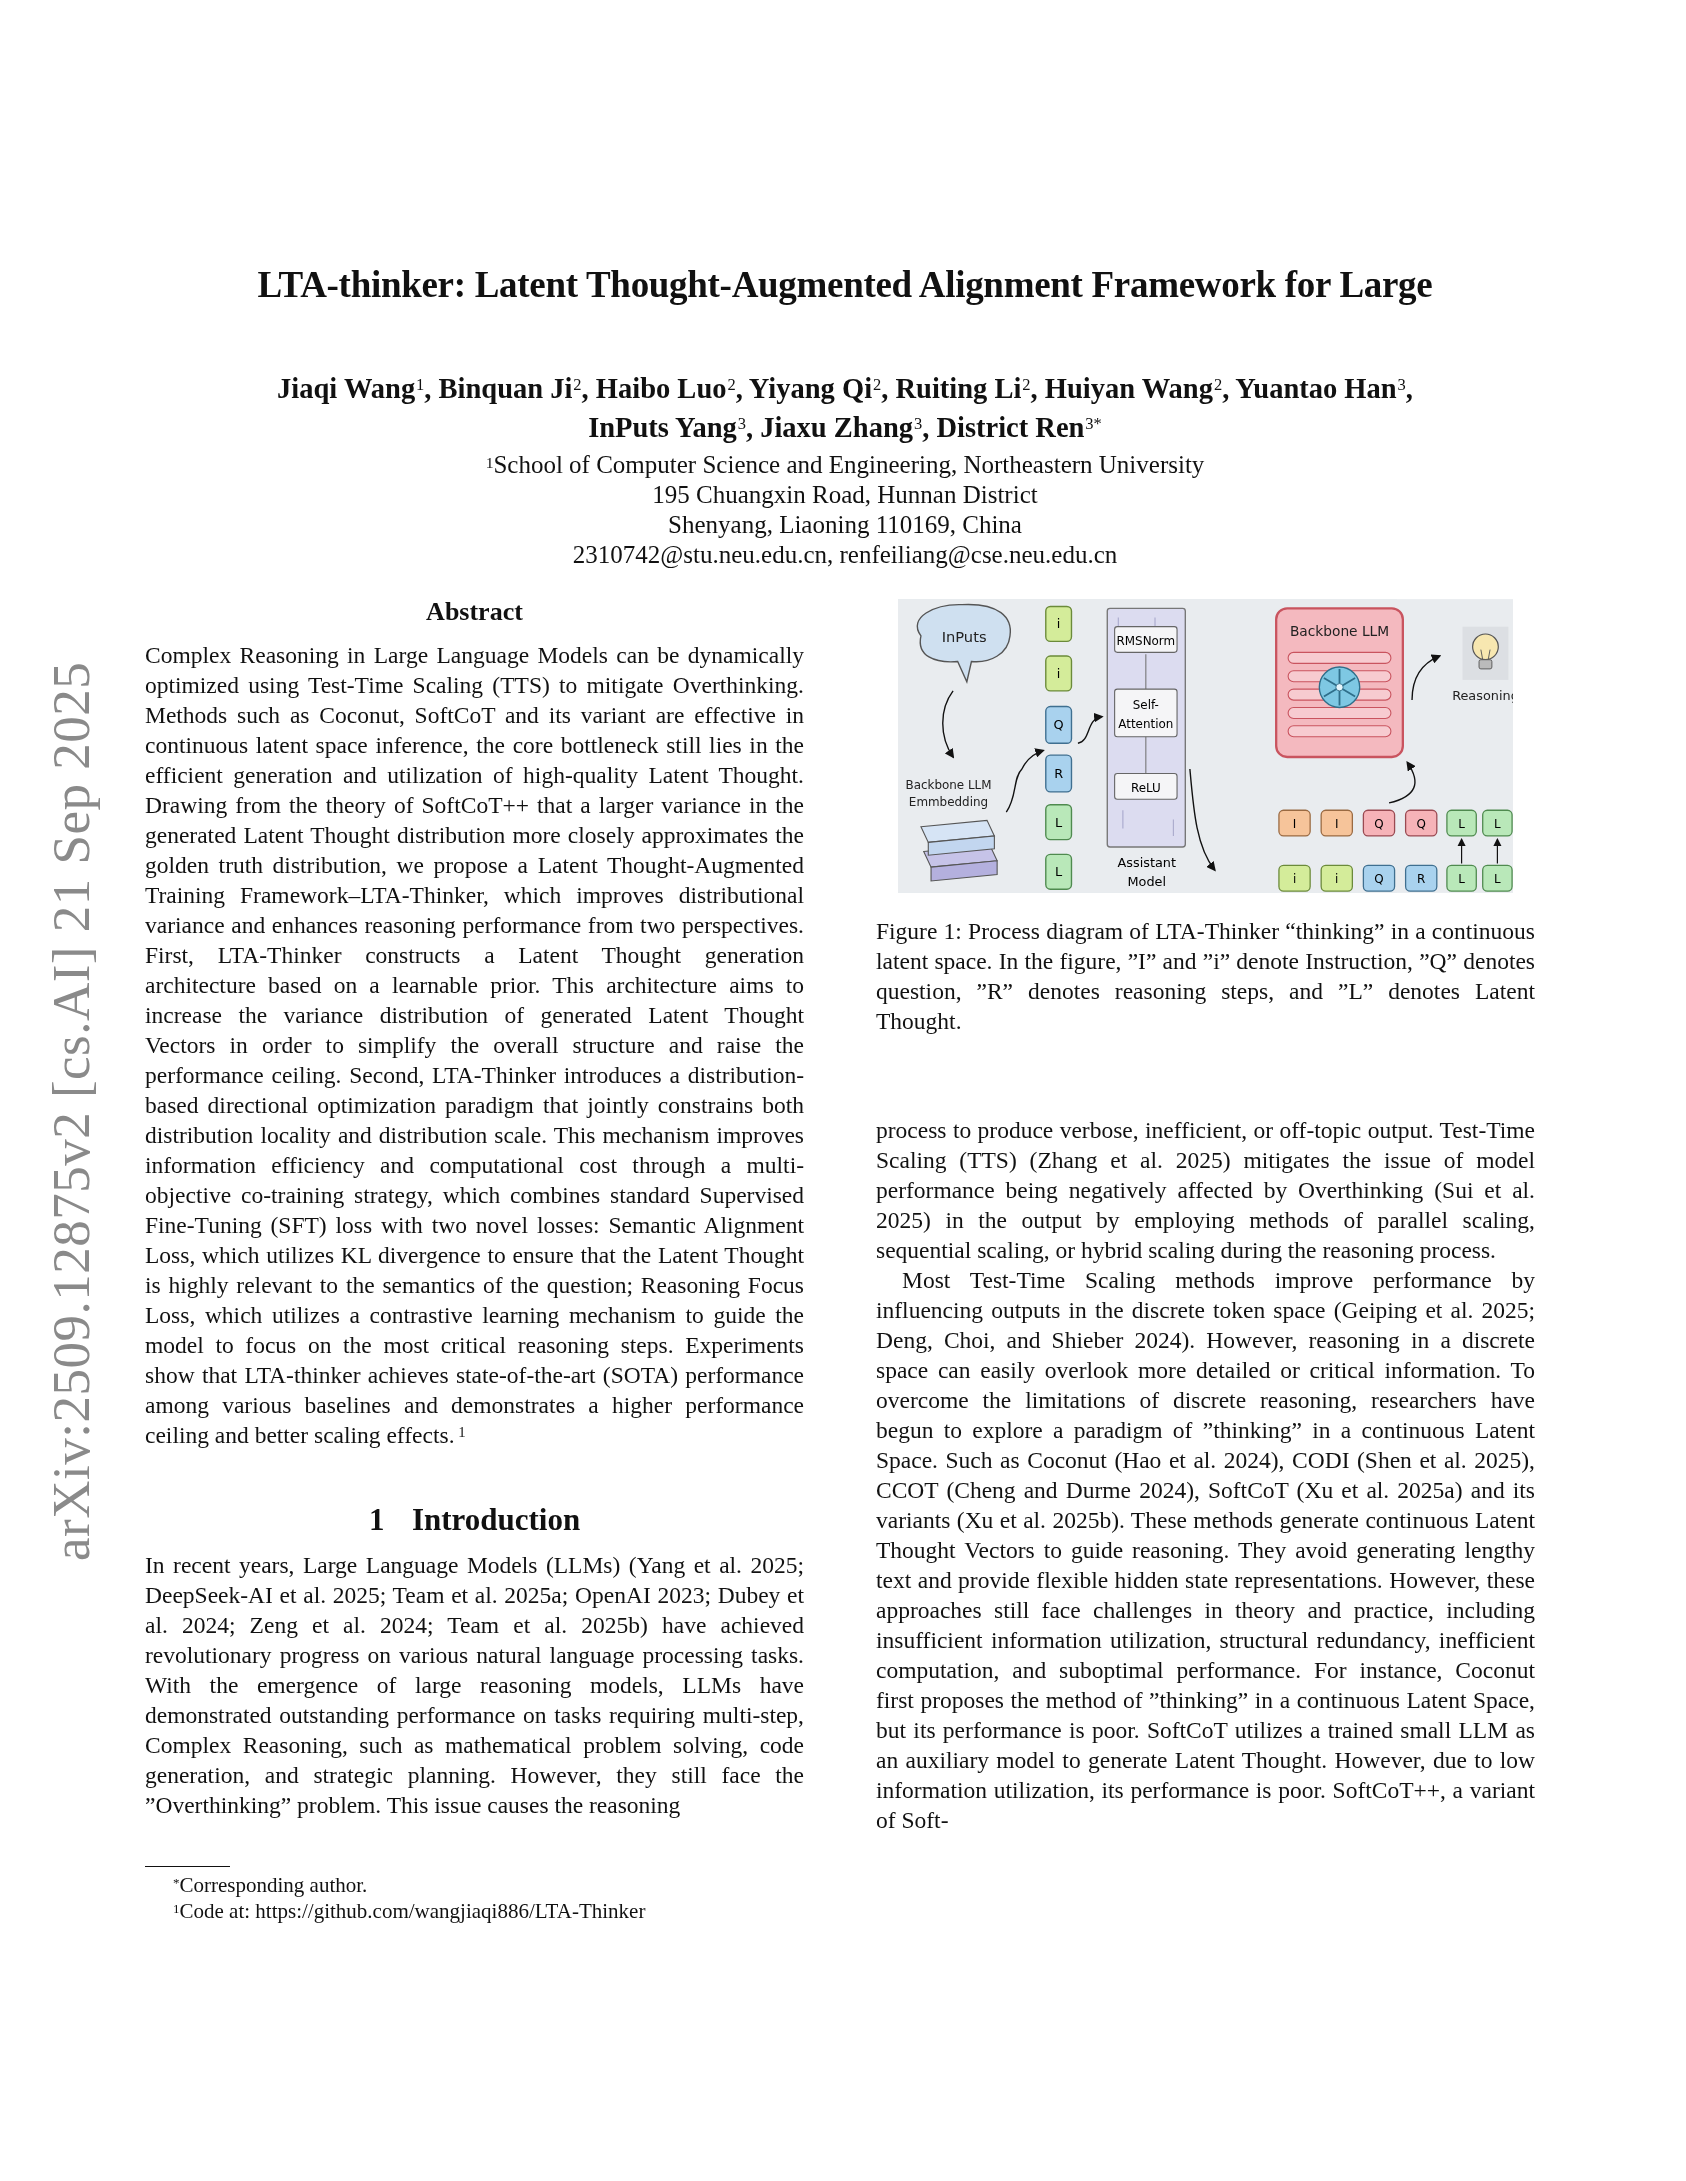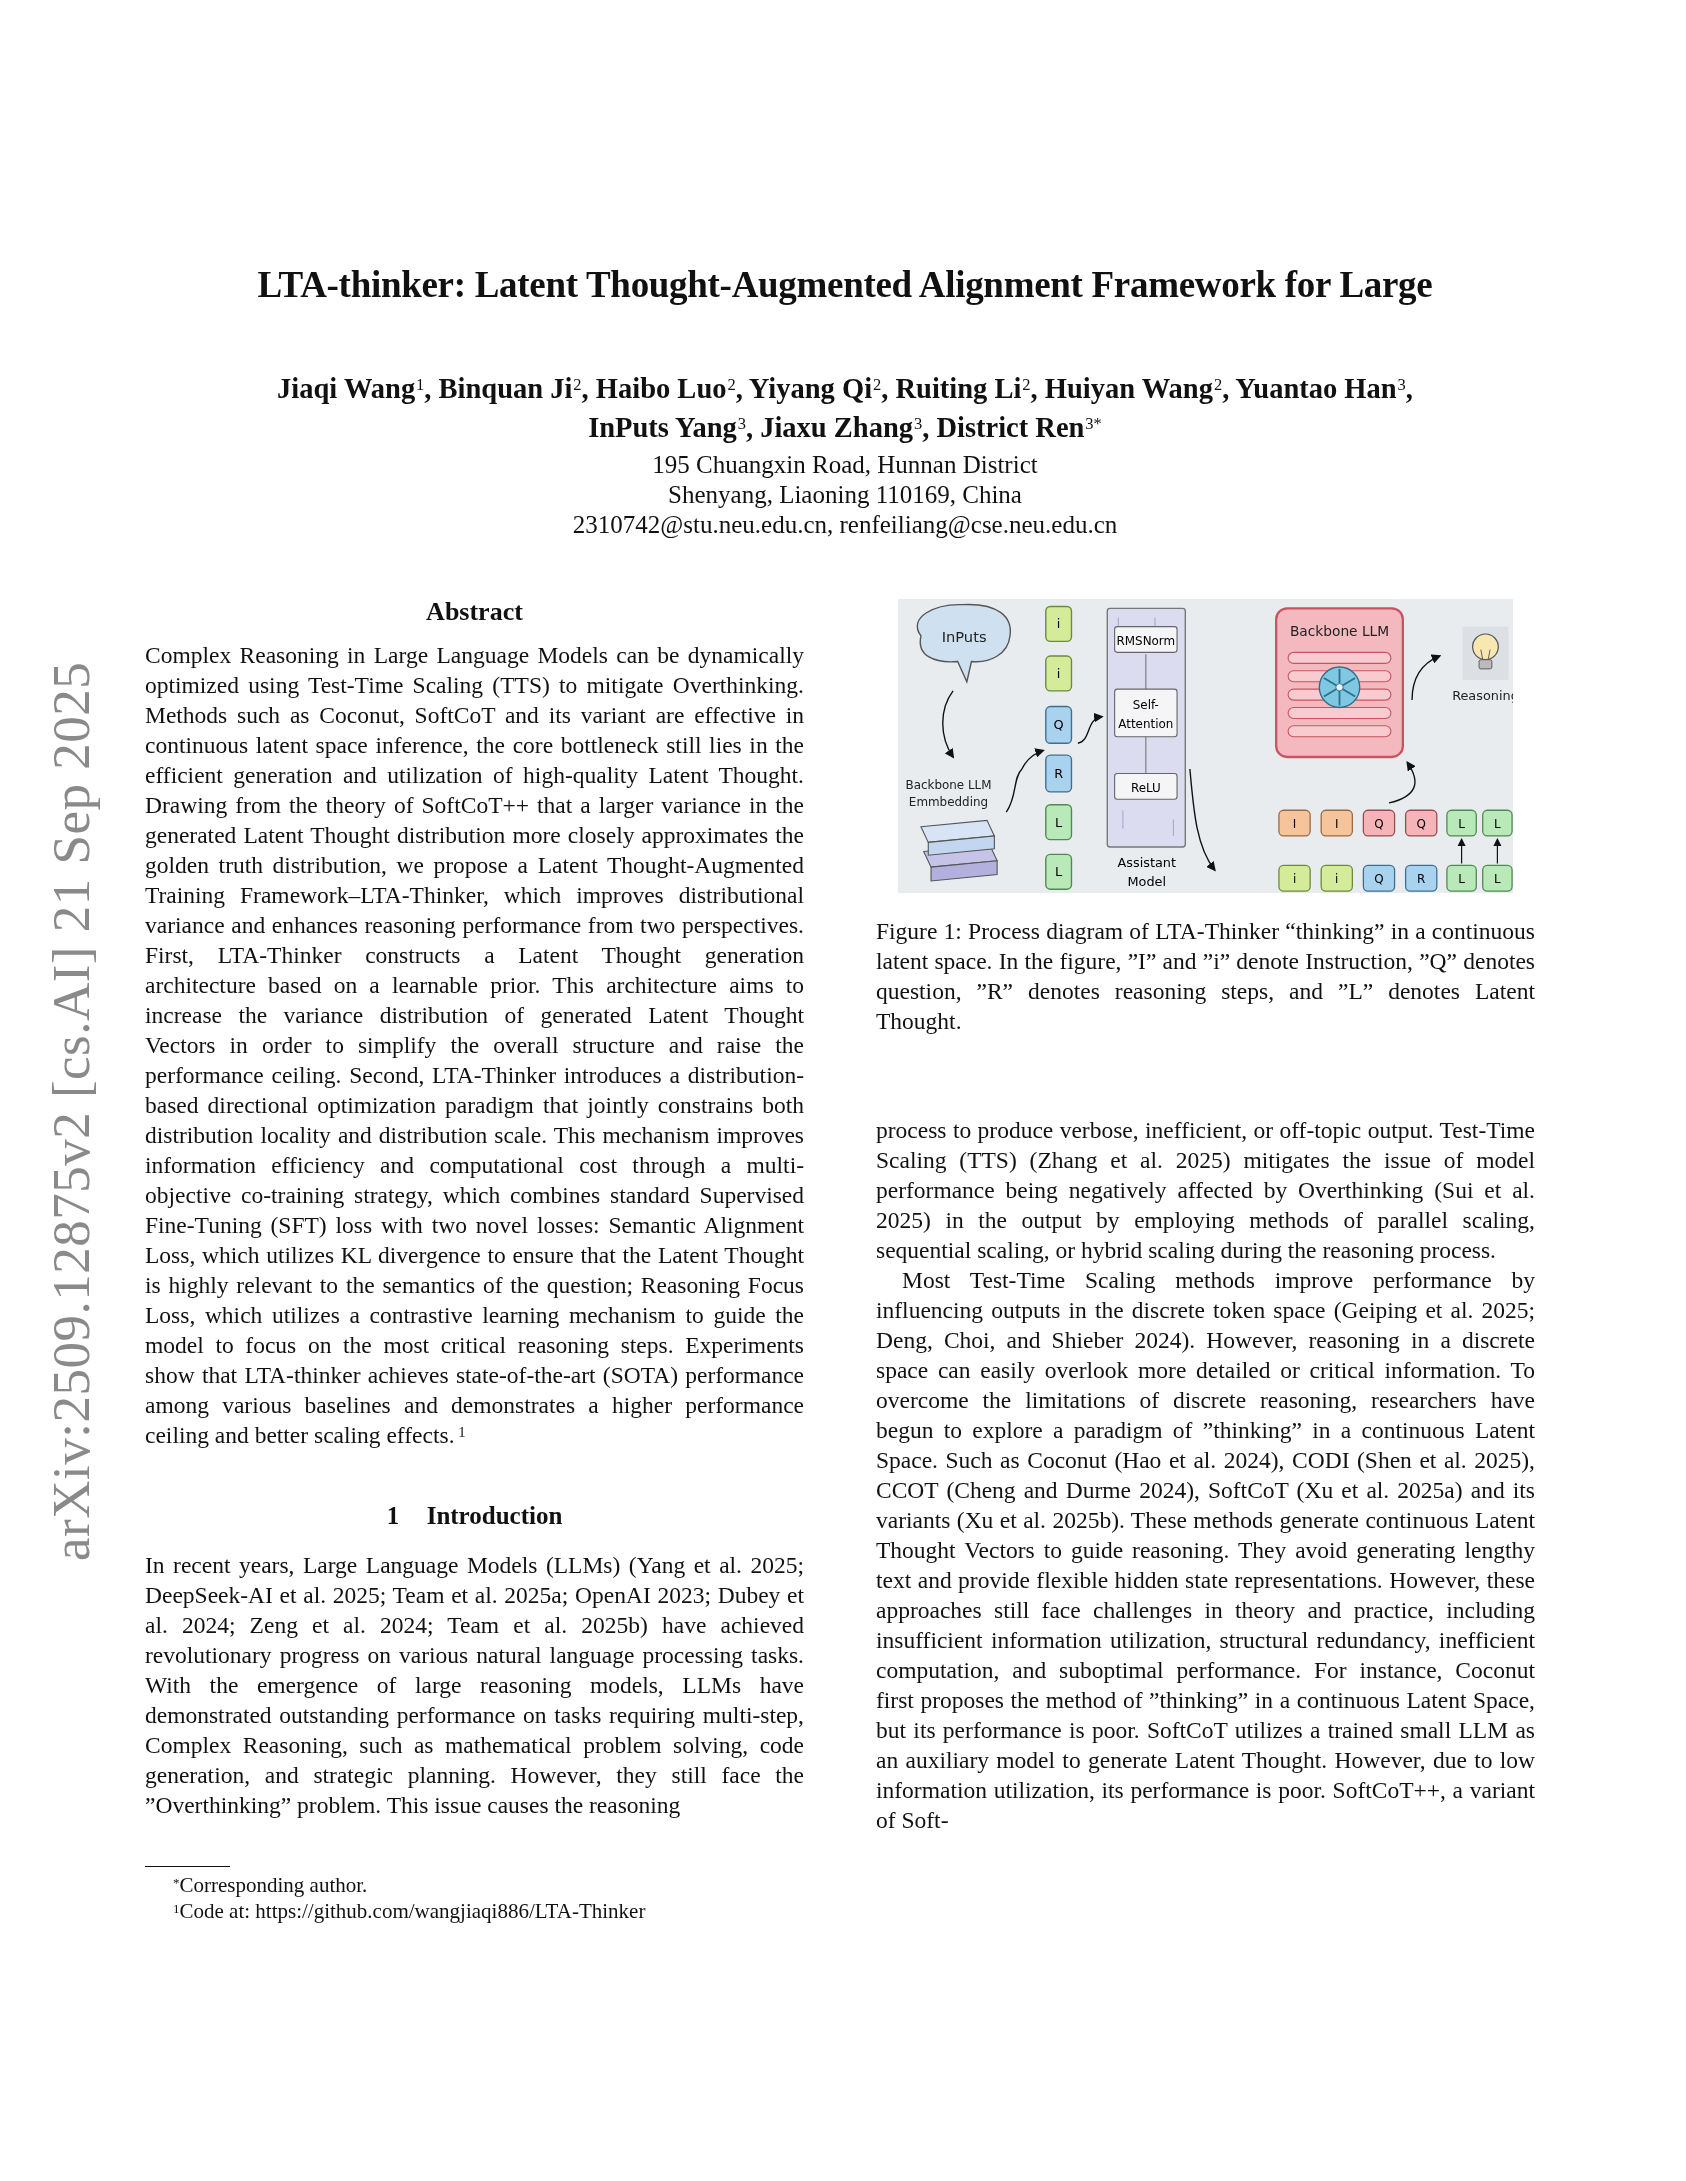--- a/index.html
+++ b/index.html
@@ -16,21 +16,21 @@
   .sidebar { position:absolute; left:43px; top:1561px; transform-origin:0 0; transform:rotate(-90deg);
              font-size:53px; color:#8a8a8a; white-space:nowrap; letter-spacing:0.5px; line-height:57px;
              font-family:"Liberation Serif",serif; }
   .col { position:absolute; font-size:23.5px; line-height:30px; text-align:justify; }
   .col p { margin:0; }
   .left { left:145px; width:659px; }
   .right { left:876px; width:659px; }
   .abs-head { position:absolute; left:145px; width:659px; top:597px; text-align:center; font-weight:bold; font-size:26px; }
   .abs-body { top:640px; }
   .abs-body sup { font-size:14.7px; vertical-align:top; position:relative; top:-2.8px; margin-left:3.7px; }
-  .sec-head { position:absolute; left:145px; width:659px; top:1502px; text-align:center; font-weight:bold; font-size:25px; }
+  .sec-head { position:absolute; left:145px; width:659px; top:1502px; text-align:center; font-weight:bold; font-size:31px; }
   .sec-head .num { margin-right:27.5px; }
   .intro-body { top:1550px; }
   .fn-rule { position:absolute; left:145px; top:1866px; width:85px; height:1.4px; background:#111; }
   .footnotes { position:absolute; left:173px; top:1872px; font-size:21px; line-height:26px; }
   .footnotes sup { font-size:13px; vertical-align:top; position:relative; top:-1.8px; }
   .figure { position:absolute; left:898px; top:599px; width:499px; height:294px; background:#e9ecef; }
   .caption { top:916px; }
   .right-body { top:1115px; }
   .right-body p.indent { text-indent:26px; }
   .diagram-text { font-family:"DejaVu Sans","Liberation Sans",sans-serif; }
@@ -55,20 +55,21 @@
     <span><span>Yuantao Han</span><sup>3</sup></span>,
   </div>
   <div>
     <span><span>InPuts Yang</span><sup>3</sup></span>,
     <span><span>Jiaxu Zhang</span><sup>3</sup></span>,
     <span><span>District Ren</span><sup>3*</sup></span>
   </div>
 </div>
 
 <div class="affil">
+  <div><sup>1</sup><span>School of Computer Science and Engineering, Northeastern University</span></div>
   <div>195 Chuangxin Road, Hunnan District</div>
   <div>Shenyang, Liaoning 110169, China</div>
   <div>2310742@stu.neu.edu.cn, renfeiliang@cse.neu.edu.cn</div>
 </div>
 
 <div class="abs-head">Abstract</div>
 <div class="col left abs-body">
   <p><span>Complex Reasoning in Large Language Models can be dynamically optimized using Test-Time Scaling (TTS) to mitigate Overthinking. Methods such as Coconut, SoftCoT and its variant are effective in continuous latent space inference, the core bottleneck still lies in the efficient generation and utilization of high-quality Latent Thought. Drawing from the theory of SoftCoT++ that a larger variance in the generated Latent Thought distribution more closely approximates the golden truth distribution, we propose a Latent Thought-Augmented Training Framework–LTA-Thinker, which improves distributional variance and enhances reasoning performance from two perspectives. First, LTA-Thinker constructs a Latent Thought generation architecture based on a learnable prior. This architecture aims to increase the variance distribution of generated Latent Thought Vectors in order to simplify the overall structure and raise the performance ceiling. Second, LTA-Thinker introduces a distribution-based directional optimization paradigm that jointly constrains both distribution locality and distribution scale. This mechanism improves information efficiency and computational cost through a multi-objective co-training strategy, which combines standard Supervised Fine-Tuning (SFT) loss with two novel losses: Semantic Alignment Loss, which utilizes KL divergence to ensure that the Latent Thought is highly relevant to the semantics of the question; Reasoning Focus Loss, which utilizes a contrastive learning mechanism to guide the model to focus on the most critical reasoning steps. Experiments show that LTA-thinker achieves state-of-the-art (SOTA) performance among various baselines and demonstrates a higher performance ceiling and better scaling effects.</span><sup>1</sup></p>
 </div>
 

